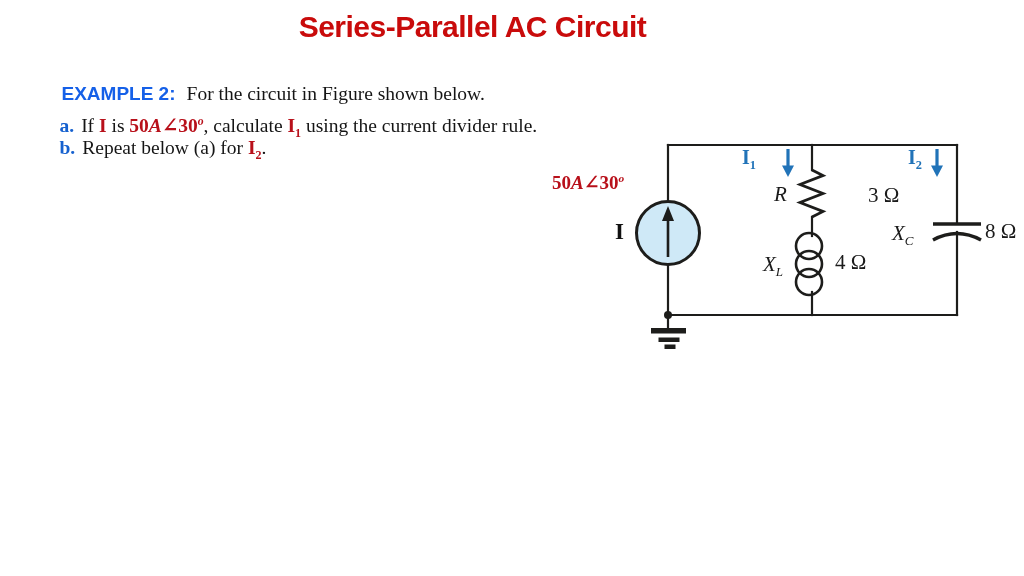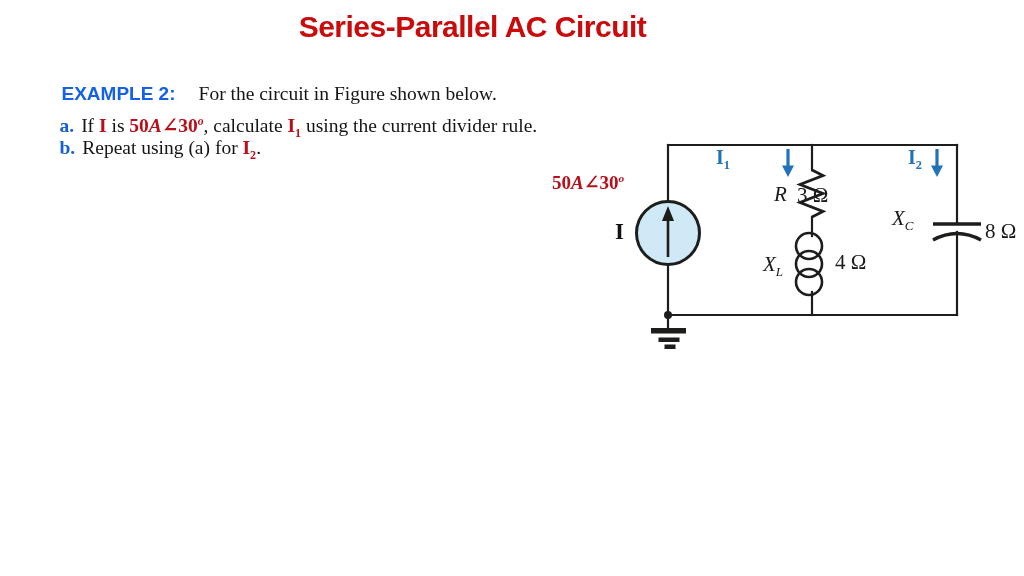--- a/index.html
+++ b/index.html
@@ -14,21 +14,21 @@
   }
   *{margin:0;padding:0;box-sizing:border-box;}
   body{width:1024px;height:576px;background:#ffffff;overflow:hidden;position:relative;
        font-family:"Liberation Serif","DejaVu Serif",serif;color:var(--text);}
   .slide{position:absolute;inset:0;background:#ffffff;}
   .title{position:absolute;top:10px;left:0;width:945px;text-align:center;
          font-family:"Liberation Sans","DejaVu Sans",sans-serif;font-weight:bold;
          font-size:30px;color:var(--title_red);letter-spacing:-0.5px;}
   .example-line{position:absolute;left:42px;top:61px;font-size:19.5px;white-space:pre;}
   .ex-label{font-family:"Liberation Sans","DejaVu Sans",sans-serif;font-weight:bold;
-            color:var(--example_blue);font-size:19px;margin-right:23px;}
+            color:var(--example_blue);font-size:19px;margin-right:11px;}
   .line{position:absolute;left:40px;font-size:19.5px;white-space:pre;}
   .line-a{top:92px;text-align:center;}
   .line-b{top:115px;}
   .line-c{top:137px;}
   .item-label{color:var(--item_blue);font-weight:bold;margin-right:7px;}
   .red{color:var(--red_text);font-weight:bold;}
   .it{font-style:italic;}
   sub{font-size:0.62em;}
   sup{font-size:0.6em;}
   .phasor{color:var(--red_text);font-weight:bold;}
@@ -58,21 +58,21 @@
 
   <div class="example-line">
     <span class="ex-label">EXAMPLE 2:</span><span>For the circuit in Figure shown below.</span>
   </div>
 
   <div class="line line-a">
     <span class="item-label">a.</span><span>If </span><span class="red">I</span><span> is </span><span class="phasor"><span>50</span><span class="it">A</span><span>∠</span><span>30</span><sup class="it">o</sup></span><span>, calculate </span><span class="red"><span>I</span><sub>1</sub></span><span> using the current divider rule.</span>
   </div>
 
   <div class="line line-b">
-    <span class="item-label">b.</span><span>Repeat using (a) for </span><span class="red"><span>I</span><sub>2</sub></span><span>.</span>
+    <span class="item-label">b.</span><span>Repeat below (a) for </span><span class="red"><span>I</span><sub>2</sub></span><span>.</span>
   </div>
 
 
   <svg class="circuit" viewBox="0 0 1024 576">
 
     <line class="wire" x1="668" y1="145" x2="957" y2="145"></line>
     <line class="wire" x1="668" y1="315" x2="957" y2="315"></line>
     <line class="wire" x1="668" y1="145" x2="668" y2="203"></line>
     <line class="wire" x1="668" y1="264" x2="668" y2="315"></line>
     <line class="wire" x1="957" y1="145" x2="957" y2="222"></line>
@@ -102,25 +102,25 @@
     <line class="barrow" x1="788" y1="149" x2="788" y2="167"></line>
     <polygon class="bhead" points="788,177 782,165.5 794,165.5"></polygon>
     <line class="barrow" x1="937" y1="149" x2="937" y2="167"></line>
     <polygon class="bhead" points="937,177 931,165.5 943,165.5"></polygon>
   </svg>
 
   <span class="phasor-float phasor" style="left:552px;top:171px;"><span>50</span><span class="it">A</span><span>∠</span><span>30</span><sup class="it">o</sup></span>
 
   <span class="srclab" style="left:615px;top:219px;">I</span>
 
-  <span class="blab" style="left:716px;top:146px;"><span>I</span><sub>1</sub></span>
+  <span class="blab" style="left:742px;top:146px;"><span>I</span><sub>1</sub></span>
   <span class="blab" style="left:908px;top:146px;"><span>I</span><sub>2</sub></span>
 
   <span class="clabel it" style="left:774px;top:182px;">R</span>
-  <span class="clabel" style="left:797px;top:183px;">3 Ω</span>
+  <span class="clabel" style="left:868px;top:183px;">3 Ω</span>
 
   <span class="clabel it" style="left:763px;top:252px;"><span>X</span><sub>L</sub></span>
   <span class="clabel" style="left:835px;top:250px;">4 Ω</span>
 
-  <span class="clabel it" style="left:892px;top:206px;text-align:right;"><span>X</span><sub>C</sub></span>
+  <span class="clabel it" style="left:892px;top:221px;text-align:right;"><span>X</span><sub>C</sub></span>
   <span class="clabel" style="left:985px;top:219px;">8 Ω</span>
 
 </div>
 
 </body></html>

